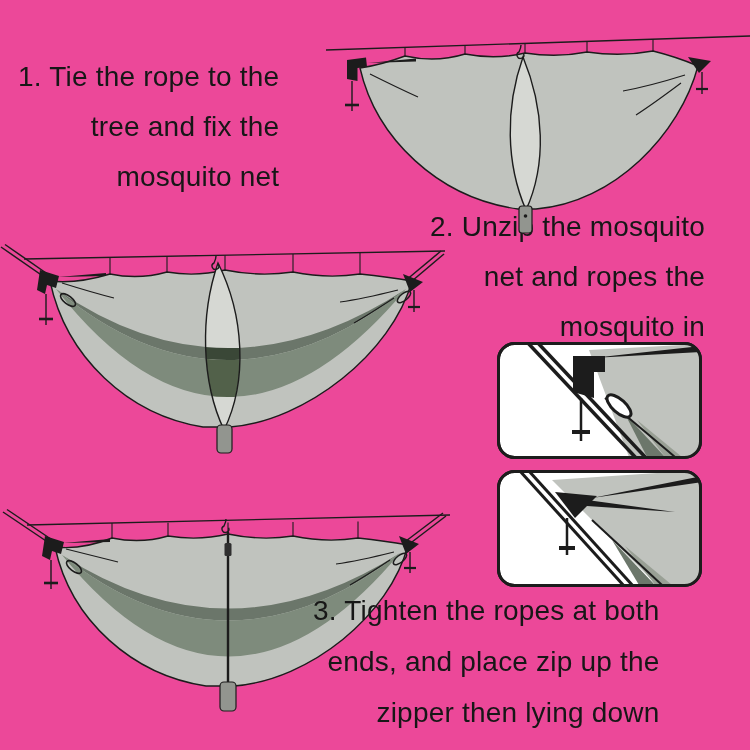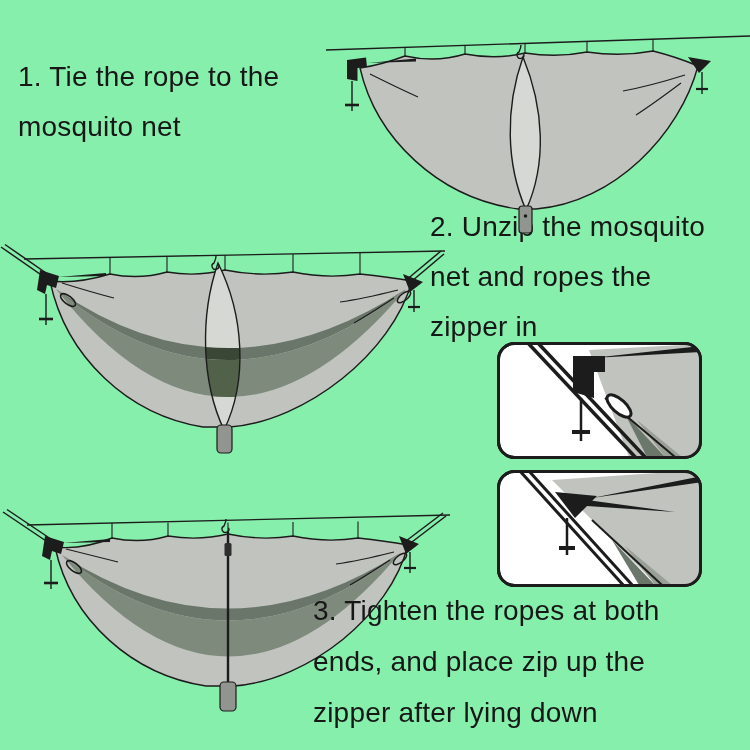--- a/index.html
+++ b/index.html
@@ -2,22 +2,22 @@
 <html style="--ink: #1c1c1c; --net: #c0c3be; --net-light: #d6d8d3; --hammock: #7e8b7c; --hammock-edge: #6b766a; --hammock-dark: #52614a; --hammock-dark-edge: #3a4737; --tab: #92958f; --text: #171717;"><head>
 <meta charset="utf-8">
 <style>
   :root{
     --ink:#1c1c1c; --net:#c0c3be; --net-light:#d6d8d3;
     --hammock:#7e8b7c; --hammock-edge:#6b766a;
     --hammock-dark:#52614a; --hammock-dark-edge:#3a4737;
     --tab:#92958f; --text:#171717;
   }
   html,body{margin:0;padding:0;background:#fff;}
-  .canvas{position:relative;width:750px;height:750px;background:#86efac;overflow:hidden;
-          font-family:"Liberation Sans",sans-serif;}
+  .canvas{position:relative;width:750px;height:750px;background:#ec4899;overflow:hidden;
+          font-family:"Liberation Sans",sans-serif;text-align:right;}
   .step-text{position:absolute;font-size:28px;color:var(--text);letter-spacing:.2px;
              white-space:nowrap;font-weight:400;}
   .step-text .line{display:block;}
   #text1{left:18px;top:52px;line-height:50px;z-index:2;}
   #text2{left:430px;top:202px;line-height:50px;z-index:2;}
   #text3{left:313px;top:585px;line-height:51px;z-index:2;}
   .illus{position:absolute;}
   #svgA{left:320px;top:20px;z-index:3;}
   #svgB{left:0px;top:243px;z-index:1;}
   #svgC{left:0px;top:505px;z-index:1;}
@@ -40,33 +40,34 @@
   .gather1{fill:#6c776b;}
   .gather2{fill:#99a095;}
 </style>
 </head>
 <body>
 
 <div class="canvas">
 
   <div class="step-text" id="text1">
     <span class="line">1. Tie the rope to the</span>
+    <span class="line">tree and fix the</span>
     <span class="line">mosquito net</span>
   </div>
 
   <div class="step-text" id="text2">
     <span class="line">2. Unzip the mosquito</span>
     <span class="line">net and ropes the</span>
-    <span class="line">zipper in</span>
+    <span class="line">mosquito in</span>
   </div>
 
   <div class="step-text" id="text3">
     <span class="line">3. Tighten the ropes at both</span>
     <span class="line">ends, and place zip up the</span>
-    <span class="line">zipper after lying down</span>
+    <span class="line">zipper then lying down</span>
   </div>
 
   <svg id="svgA" class="illus" width="430" height="220" viewBox="0 0 430 220">
     <path class="rope" d="M 6,30 L 430,16"></path>
     <g class="thin">
       <path d="M 85,27.2 L 85,36"></path>
         <path d="M 145,25.3 L 145,34"></path>
       <path d="M 205,23.3 L 205,33"></path>
         <path d="M 267,21.3 L 267,32"></path>
       <path d="M 333,19.1 L 333,31"></path>

